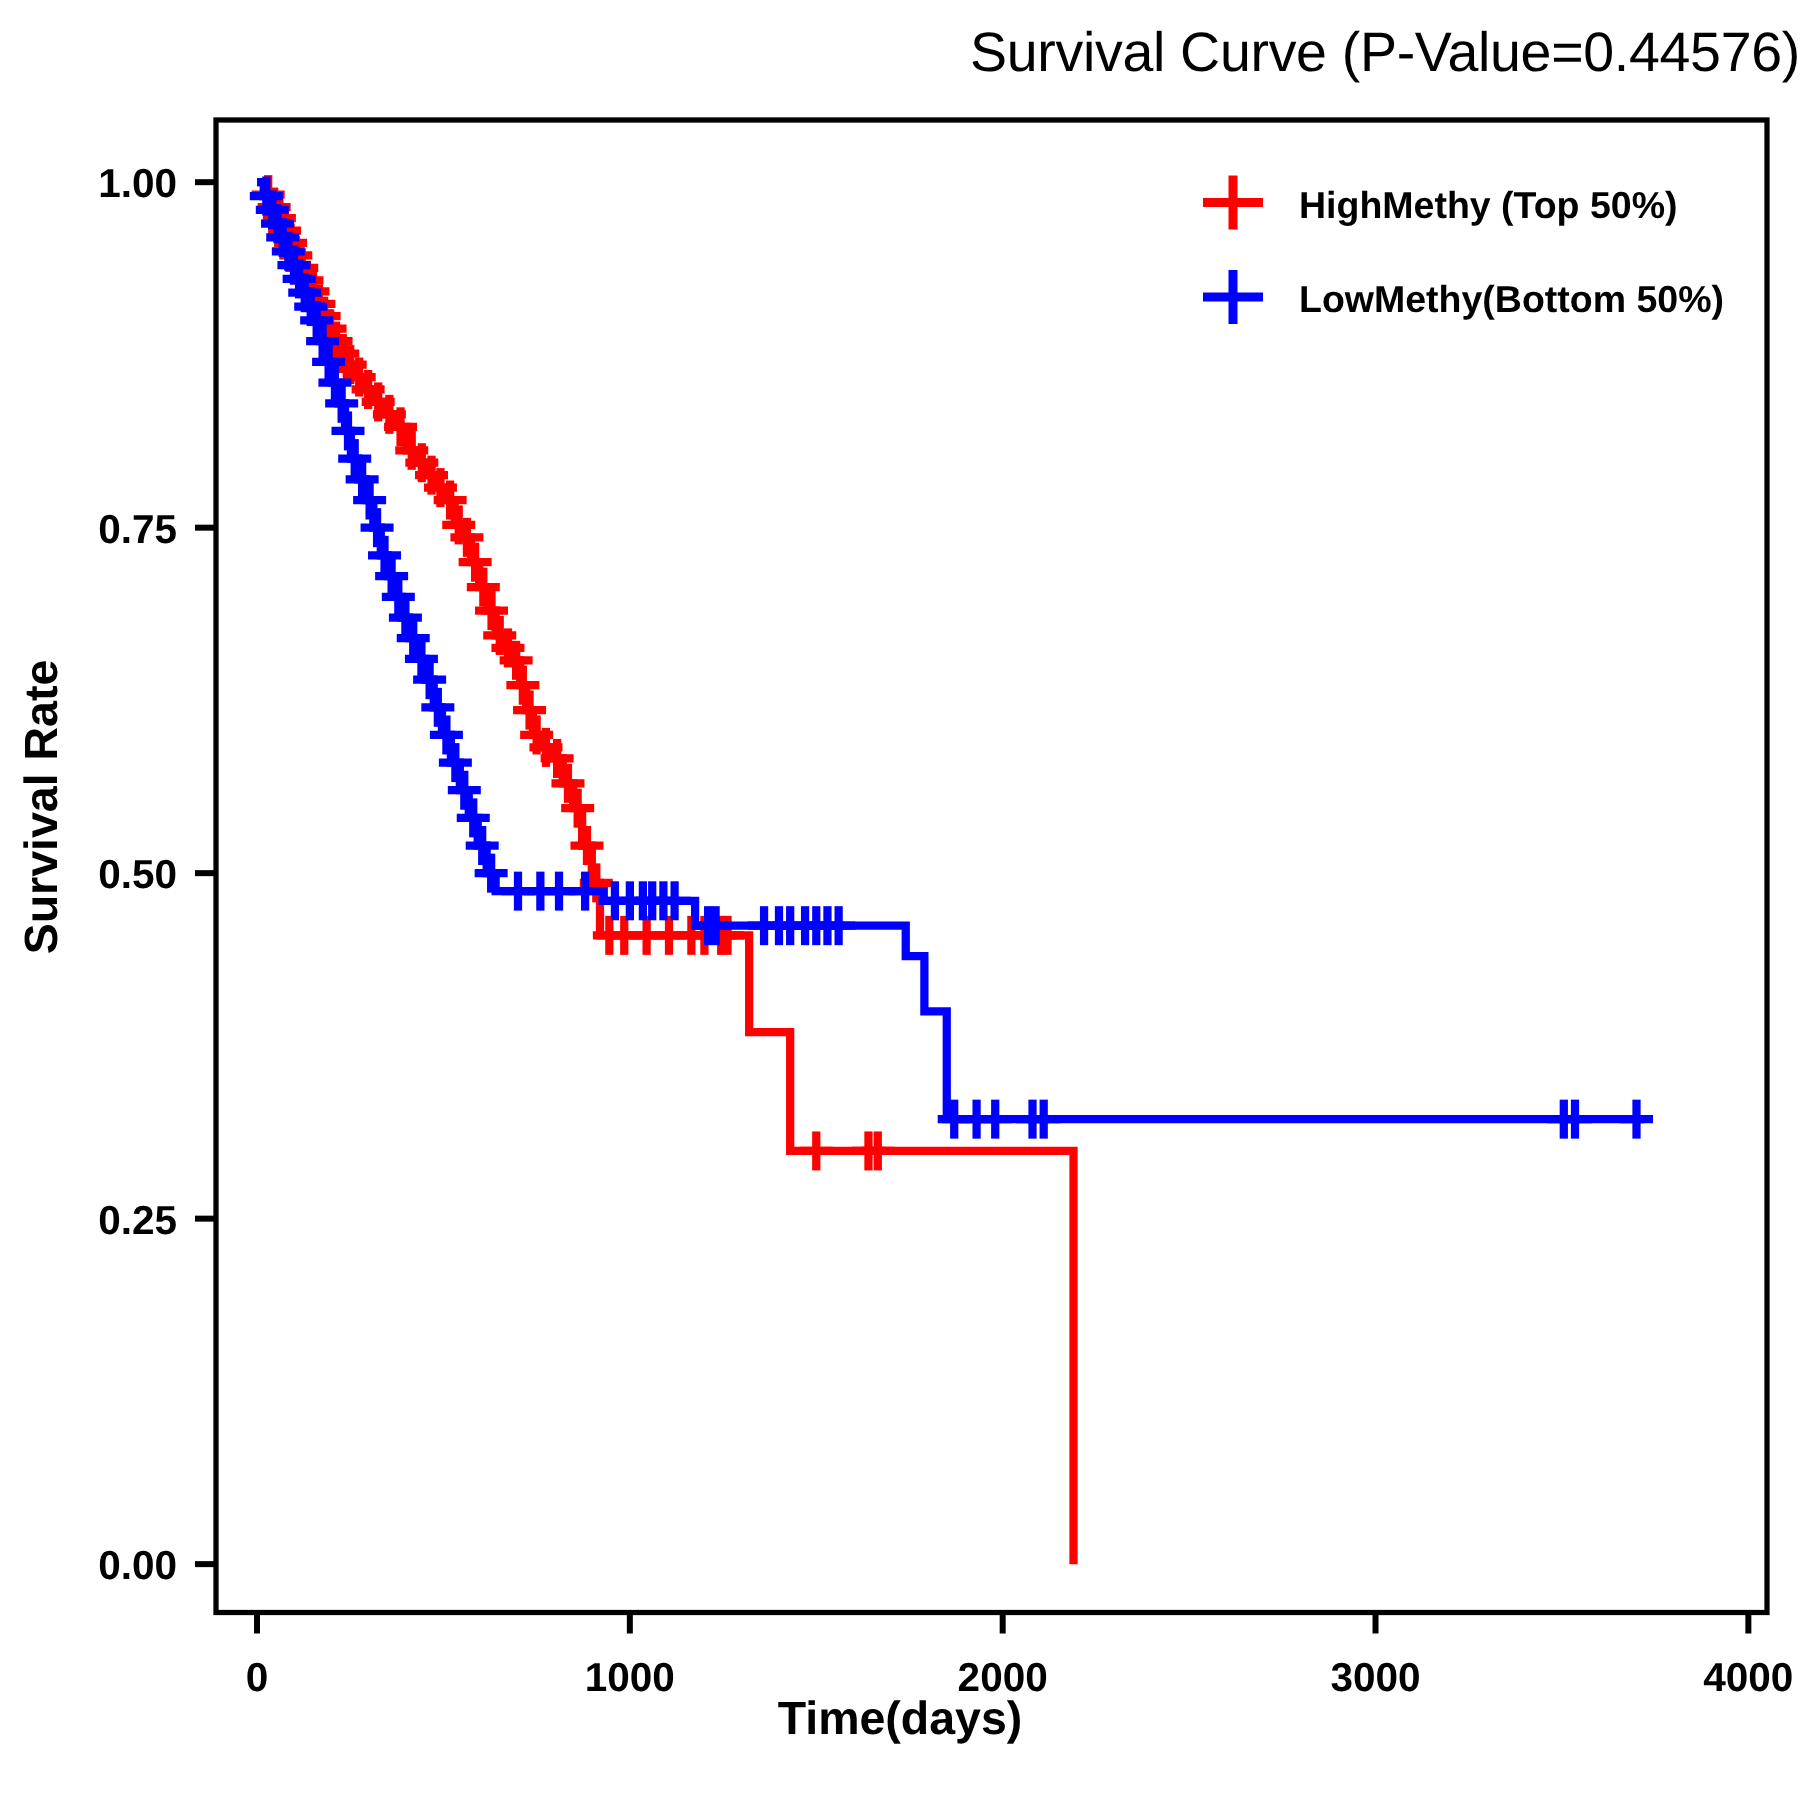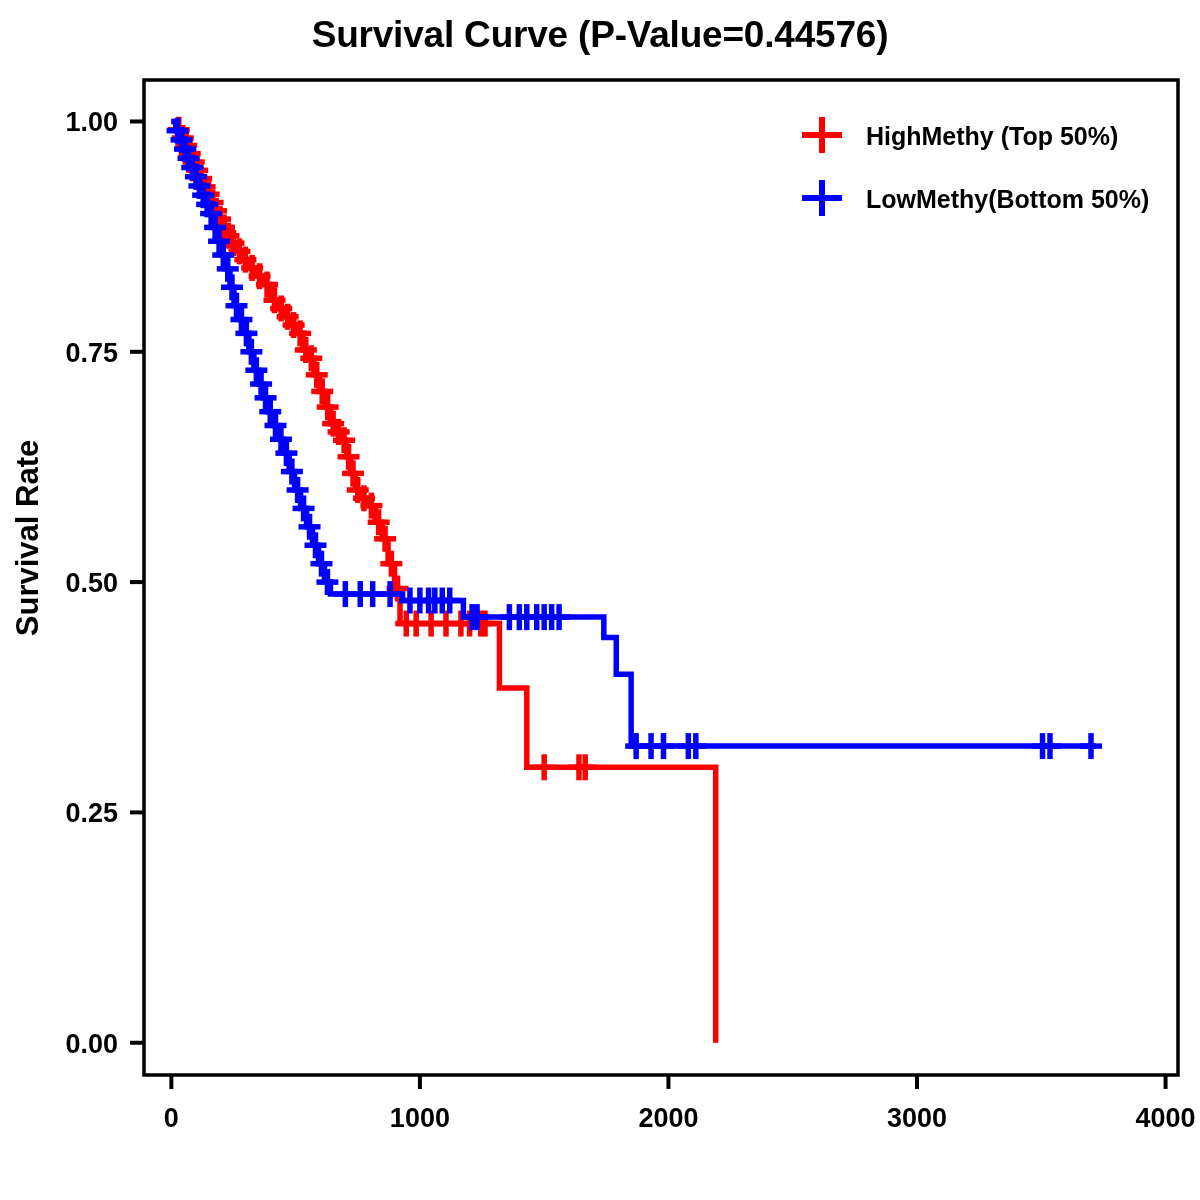--- a/index.html
+++ b/index.html
@@ -17,23 +17,23 @@
     position: relative;
     width: 1200px;
     height: 1200px;
     background: #ffffff;
   }
   #chart-title {
     position: absolute;
     left: 0;
     top: 14px;
     width: 1200px;
-    text-align: center;
+    text-align: right;
     font-size: 37px;
-    font-weight: bold;
+    font-weight: normal;
     color: #000000;
     letter-spacing: -0.2px;
     font-family: "Liberation Sans", sans-serif;
   }
   #ylabel {
     position: absolute;
     left: -122px;
     top: 520px;
     width: 300px;
     text-align: center;
@@ -75,20 +75,21 @@
 </style>
 </head>
 <body>
 
 <div id="figure">
 
   <div id="chart-title">Survival Curve (P-Value=0.44576)</div>
 
   <div id="ylabel">Survival Rate</div>
 
+  <div id="xlabel">Time(days)</div>
 
   <svg id="plot" width="1200" height="1200">
     <g id="axis-layer">
         <rect x="144" y="80" width="1034" height="995" fill="none" stroke="#000000" stroke-width="3.5"></rect>
         <line x1="171.34134615384616" y1="1075" x2="171.34134615384616" y2="1089" stroke="#000" stroke-width="4"></line>
         <text x="171.34134615384616" y="1127" text-anchor="middle" class="tick-label">0</text>
         <line x1="419.89903846153845" y1="1075" x2="419.89903846153845" y2="1089" stroke="#000" stroke-width="4"></line>
         <text x="419.89903846153845" y="1127" text-anchor="middle" class="tick-label">1000</text>
         <line x1="668.4567307692307" y1="1075" x2="668.4567307692307" y2="1089" stroke="#000" stroke-width="4"></line>
         <text x="668.4567307692307" y="1127" text-anchor="middle" class="tick-label">2000</text>

